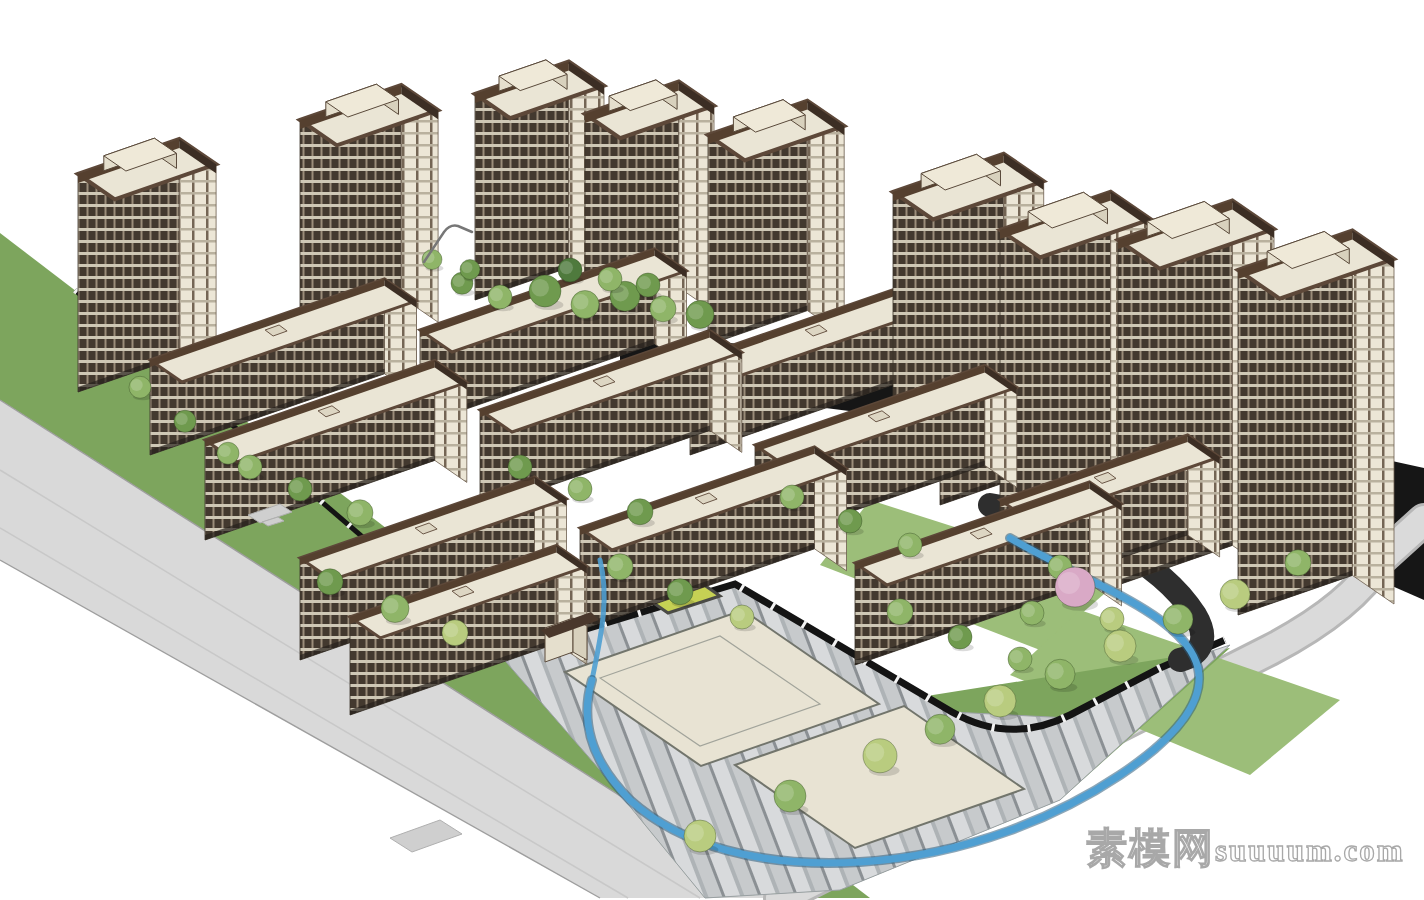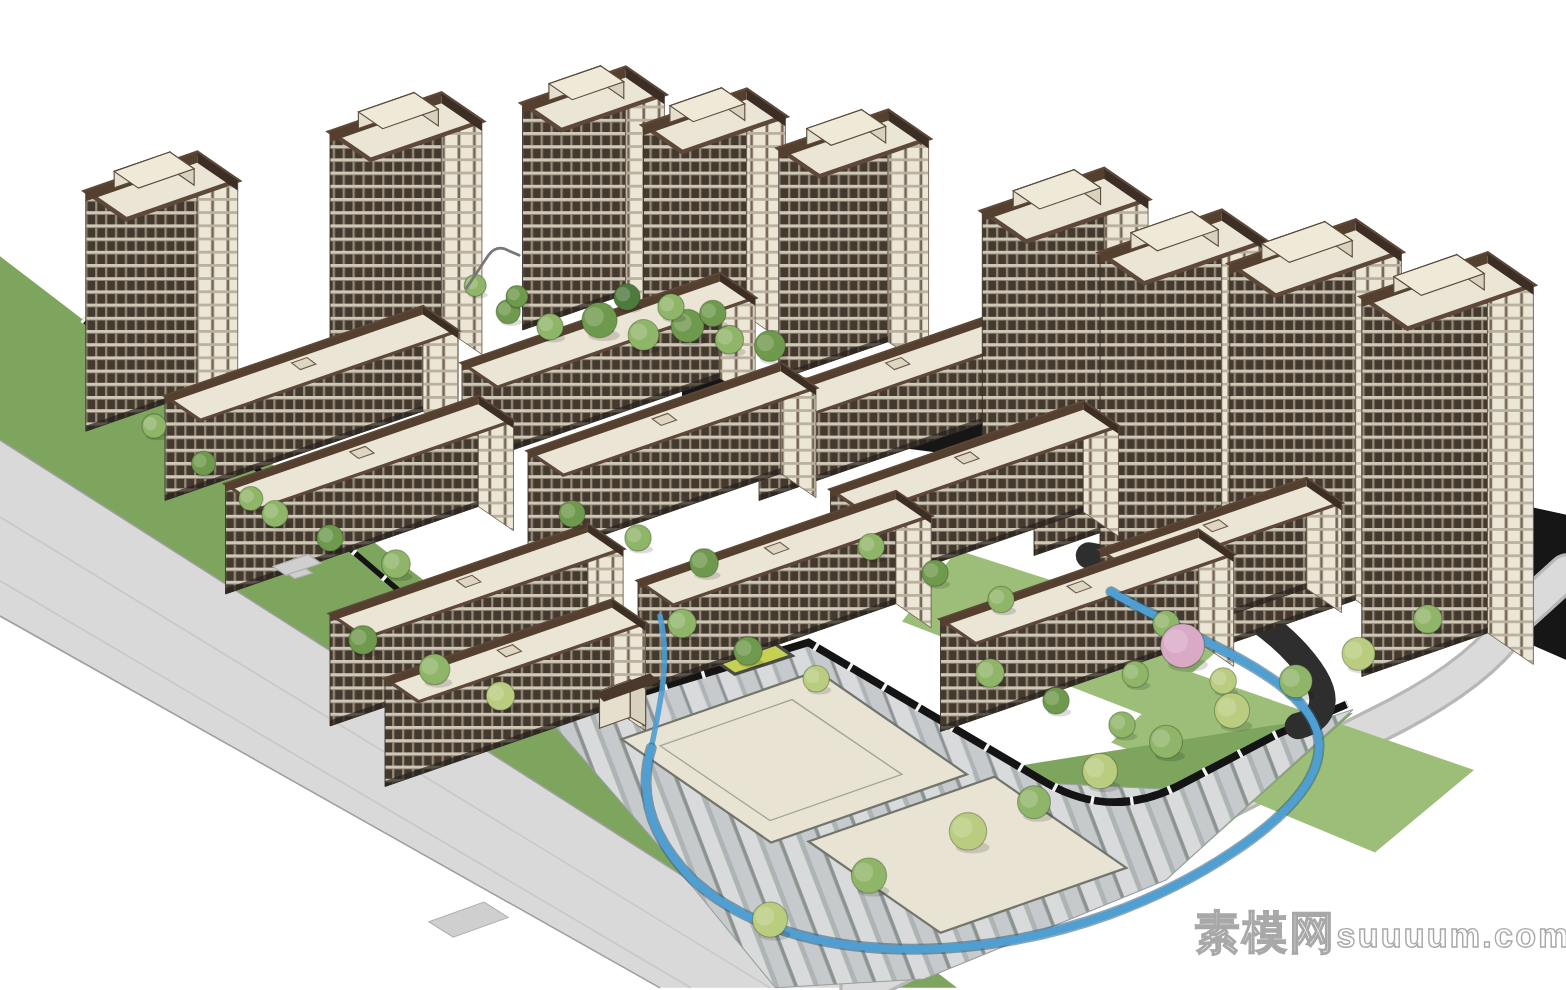--- a/index.html
+++ b/index.html
@@ -1,17 +1,17 @@
 <!DOCTYPE html>
 <html style="--bg: #ffffff; --lawn: #7da55d; --lawnLight: #9cbe79; --gardenGreen: #c6d154; --road: #d9d9d9; --roadEdge: #9e9e9e; --laneLine: #c8c8c8; --sidewalk: #dadada; --sidewalkEdge: #b7b7b7; --asphalt: #2e2e2e; --backRoad: #161616; --paveA: #c7cacc; --paveB: #d8dadc; --paveDark: #8b9094; --paveMid: #aeb3b6; --pad: #e8e3d3; --padLine: #72756c; --padSmall: #cfcfcf; --water: #4f9fd2; --waterDark: #2c5d7e; --fence: #141414; --post: #f2f2f2; --cream: #eae5d5; --creamSide: #ece6d6; --winDark: #43392f; --winLight: #9b8d7a; --band: #cfc8b6; --sideLine: #b9b19e; --sideWin: #746554; --roofEdge: #5d4839; --towerCap: #55402f; --capSide: #3c2e24; --roofBox: #e5dfcd; --roofBoxSide: #d8d1bd; --roofBoxTop: #efe9d8; --base: #26211c; --trunk: #6b5a3f; --g1: #6f9a4e; --g2: #8fb568; --g3: #b9cc7f; --g4: #4f7a3d; --pink: #d9a9c6; --lamp: #777777; --wmFill: #ffffff; --wmStroke: #a8a8a8;"><head>
 <meta charset="utf-8">
 <style>
   html,body{margin:0;padding:0;background:#ffffff;}
   .stage{position:relative;width:1424px;height:900px;overflow:hidden;background:var(--bg,#fff);
-         font-family:Liberation Sans, sans-serif;}
+         font-family:Liberation Serif, serif;}
   svg{display:block}
   .lawn{fill:var(--lawn)}
   .lawn2{fill:var(--lawnLight)}
   .road{fill:var(--road)}
   .roadEdge{stroke:var(--roadEdge);stroke-width:1.4;fill:none}
   .laneLine{stroke:var(--laneLine);stroke-width:1.5;fill:none}
   .backRoad{fill:var(--backRoad)}
   .sidewalkOuter{stroke:var(--sidewalkEdge);stroke-width:34;fill:none;stroke-linecap:round}
   .sidewalkInner{stroke:var(--sidewalk);stroke-width:28;fill:none;stroke-linecap:round}
   .asphalt{stroke:var(--asphalt);stroke-width:24;fill:none;stroke-linecap:round}

